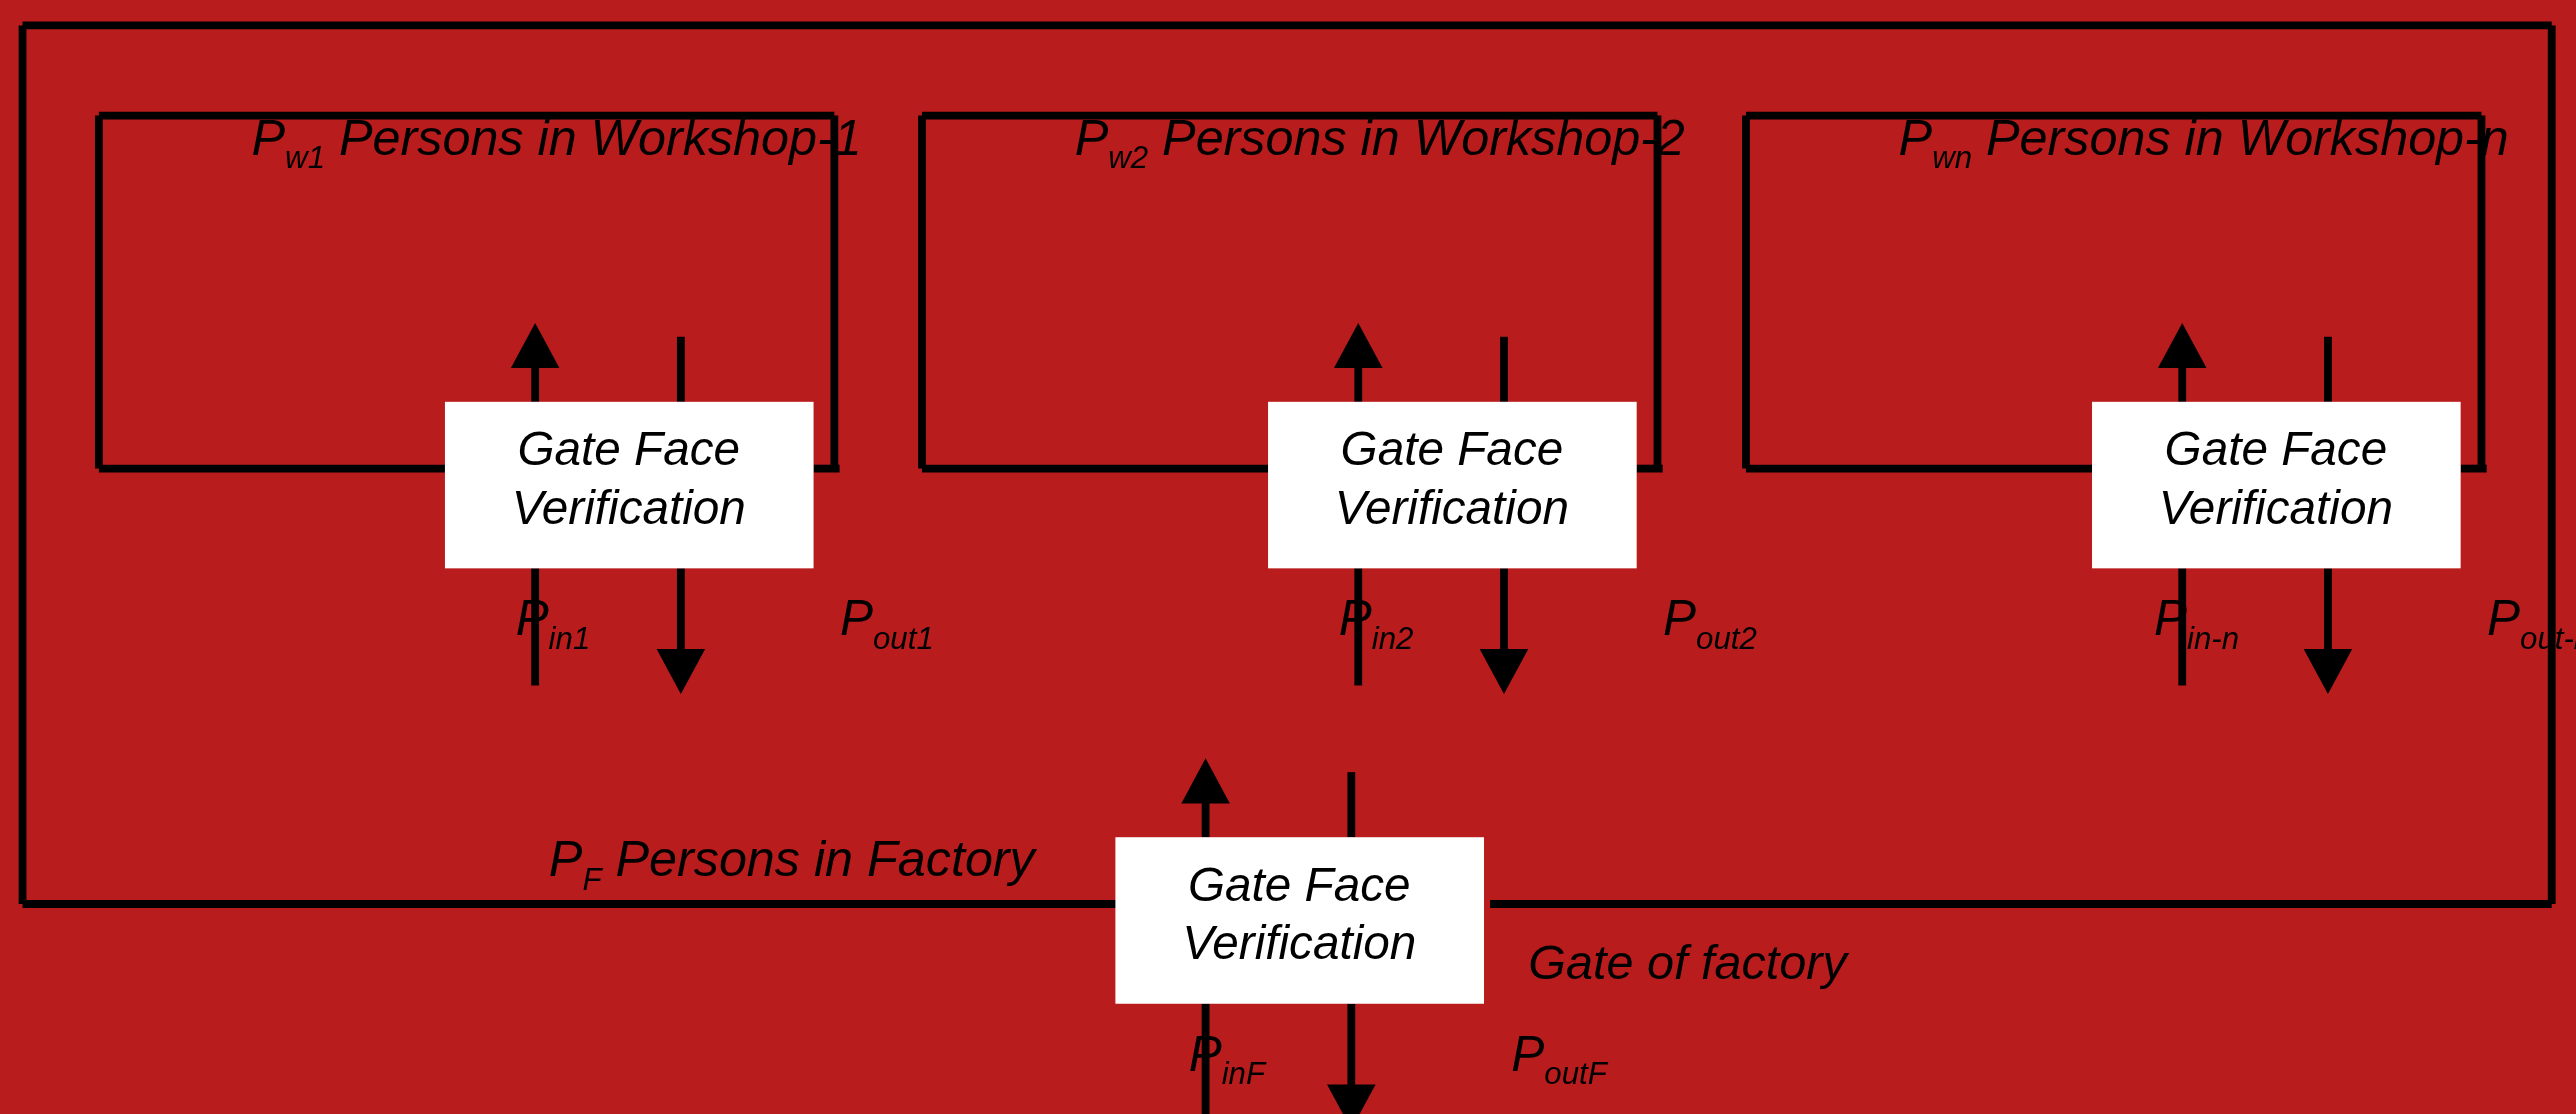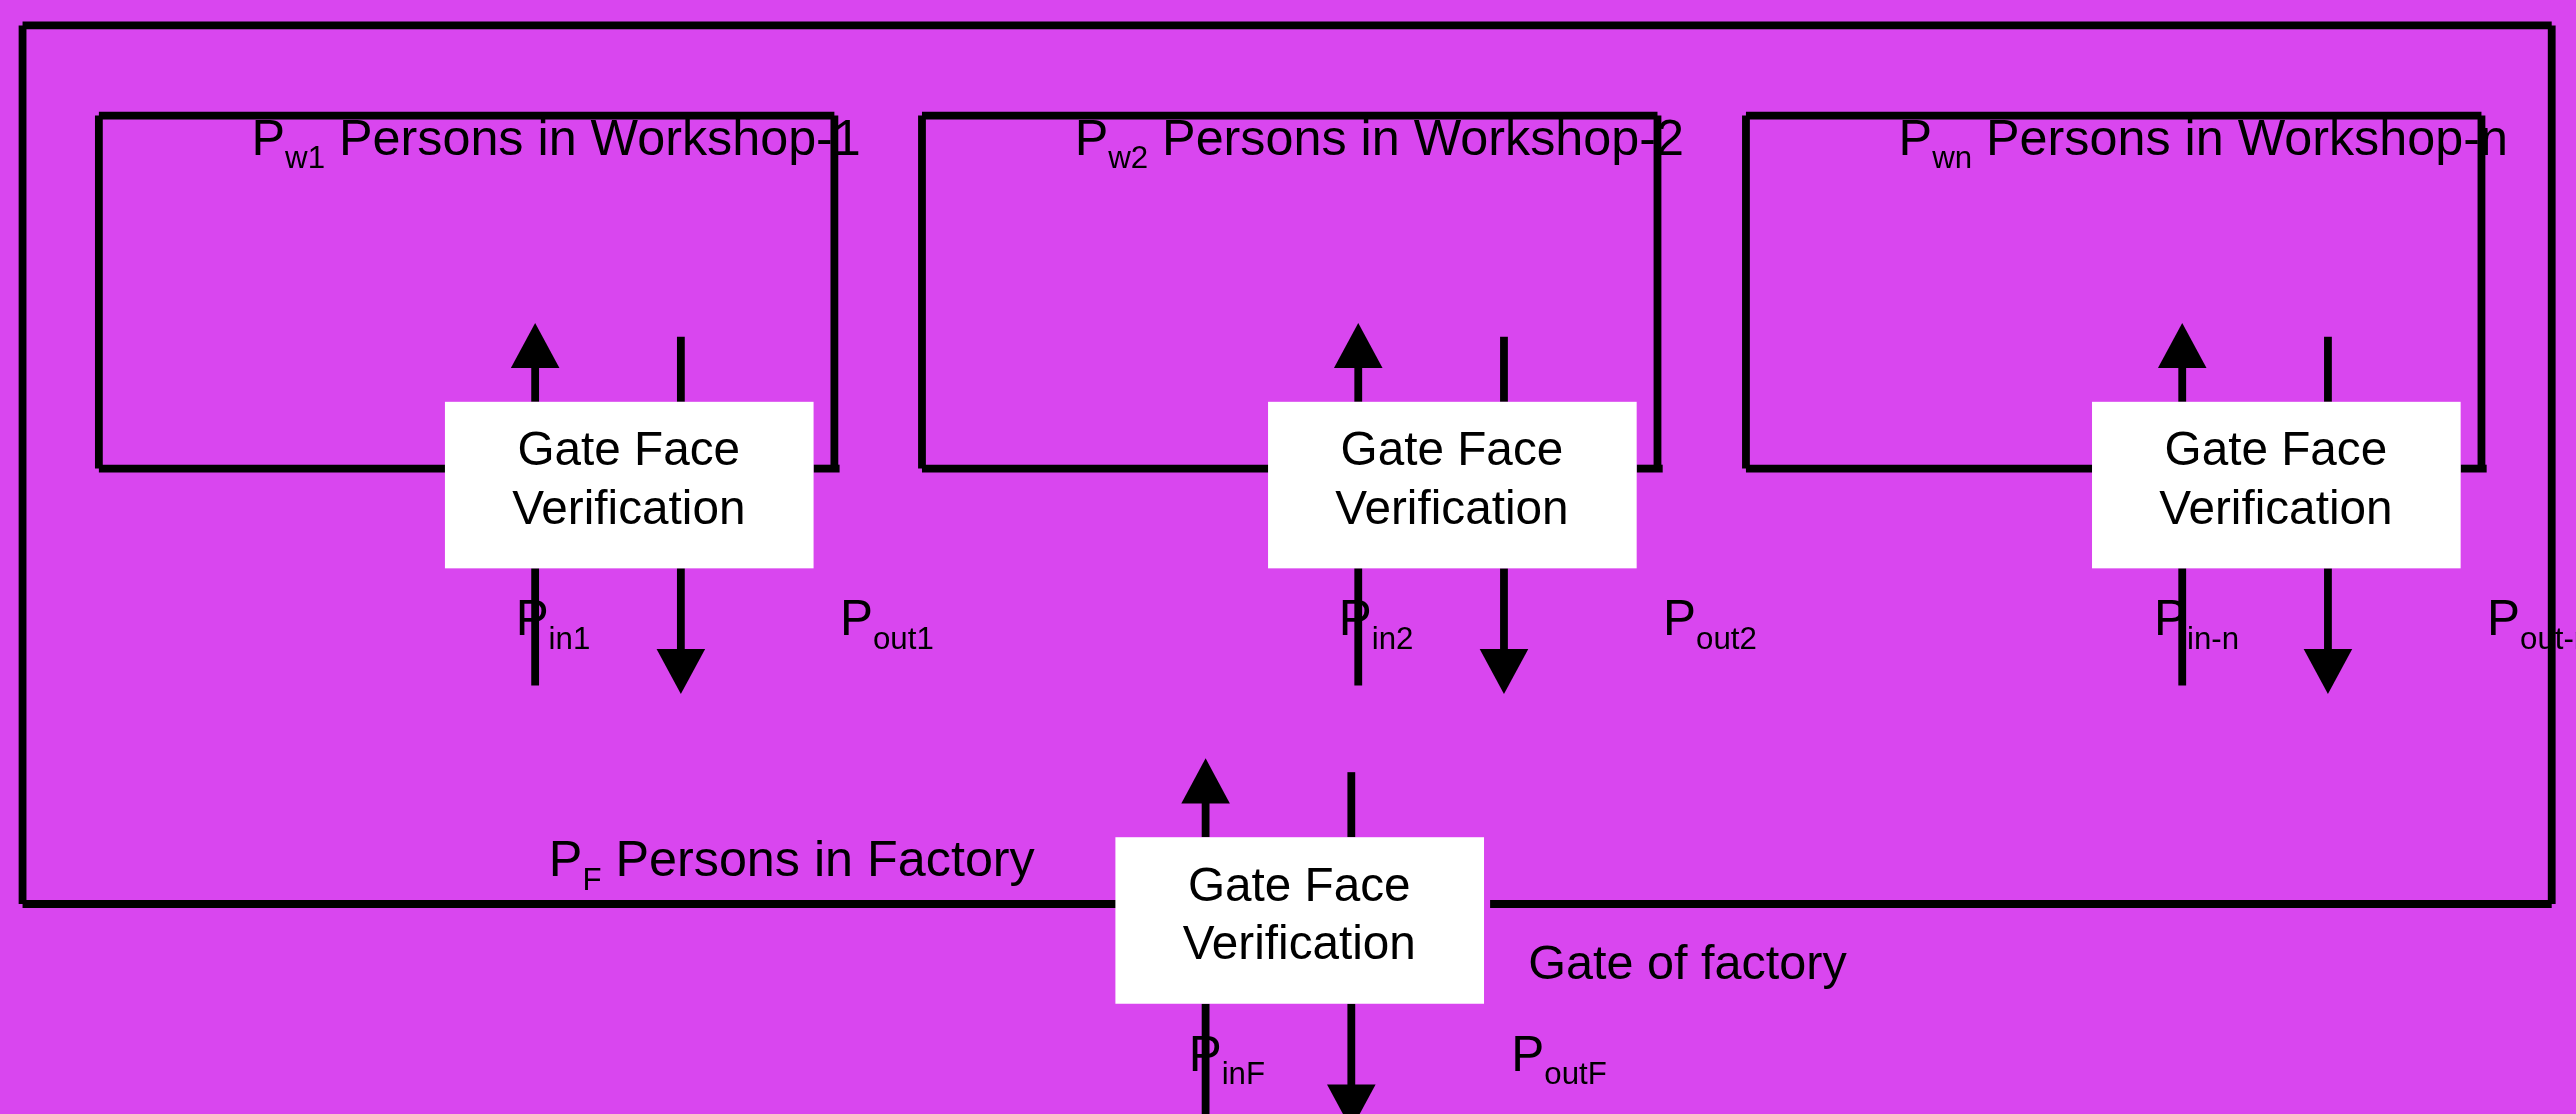--- a/index.html
+++ b/index.html
@@ -11,21 +11,22 @@
   body {
     width: 2576px;
     height: 1115px;
     overflow: hidden;
     font-family: "Liberation Sans", sans-serif;
   }
   #diagram-root {
     position: relative;
     width: 2576px;
     height: 1115px;
-    background: #d946ef;
+    background: #b91c1c;
+    font-style: italic;
   }
   svg.diagram-canvas {
     display: block;
     width: 2576px;
     height: 1115px;
   }
   .factory-outline { stroke-width: 11; }
   .workshop-outline { stroke-width: 9; }
   .gate-outline { stroke-width: 7; fill: #ffffff; }
   .flow-line {

